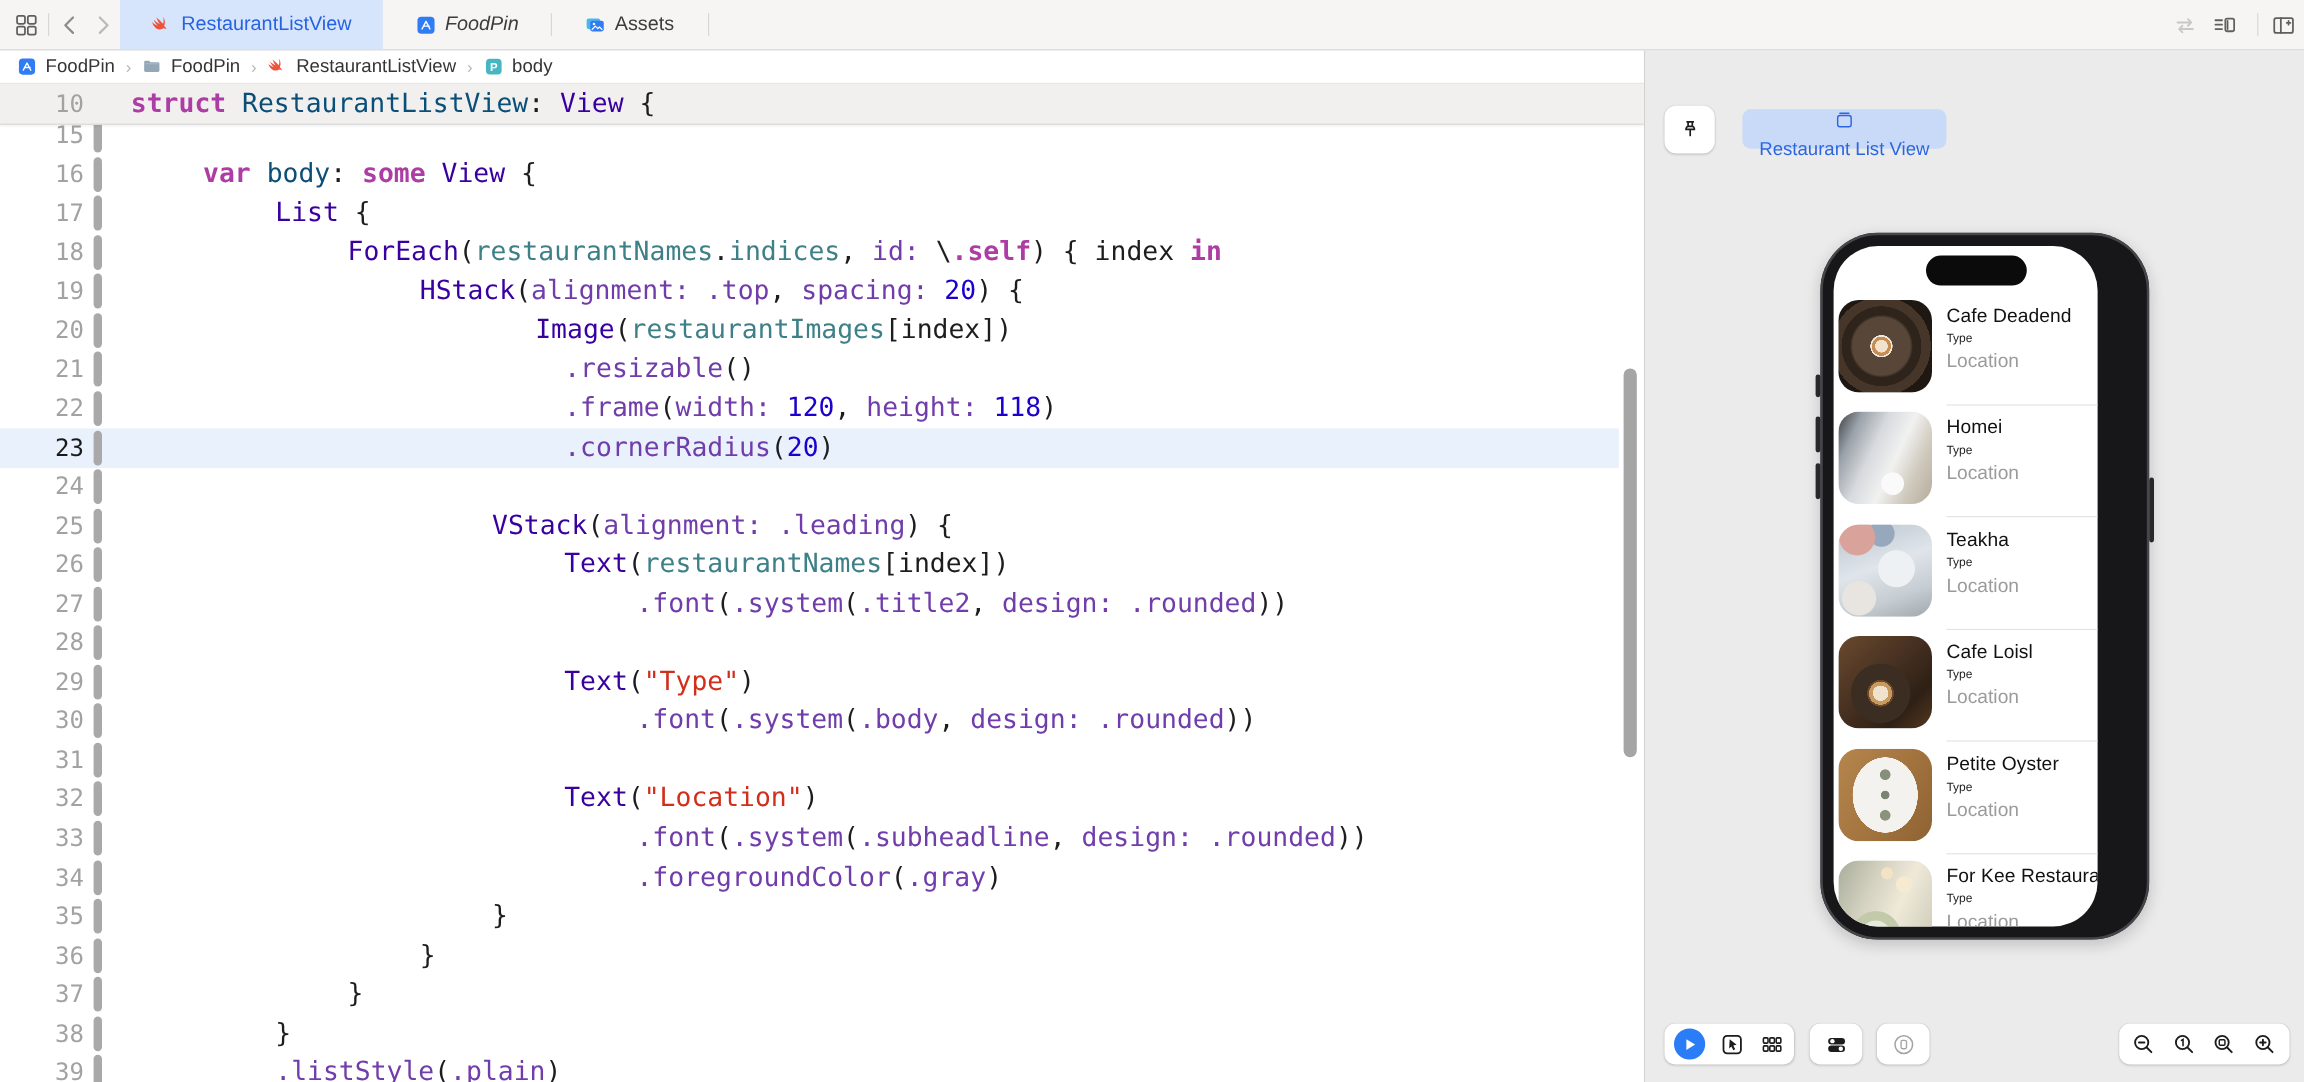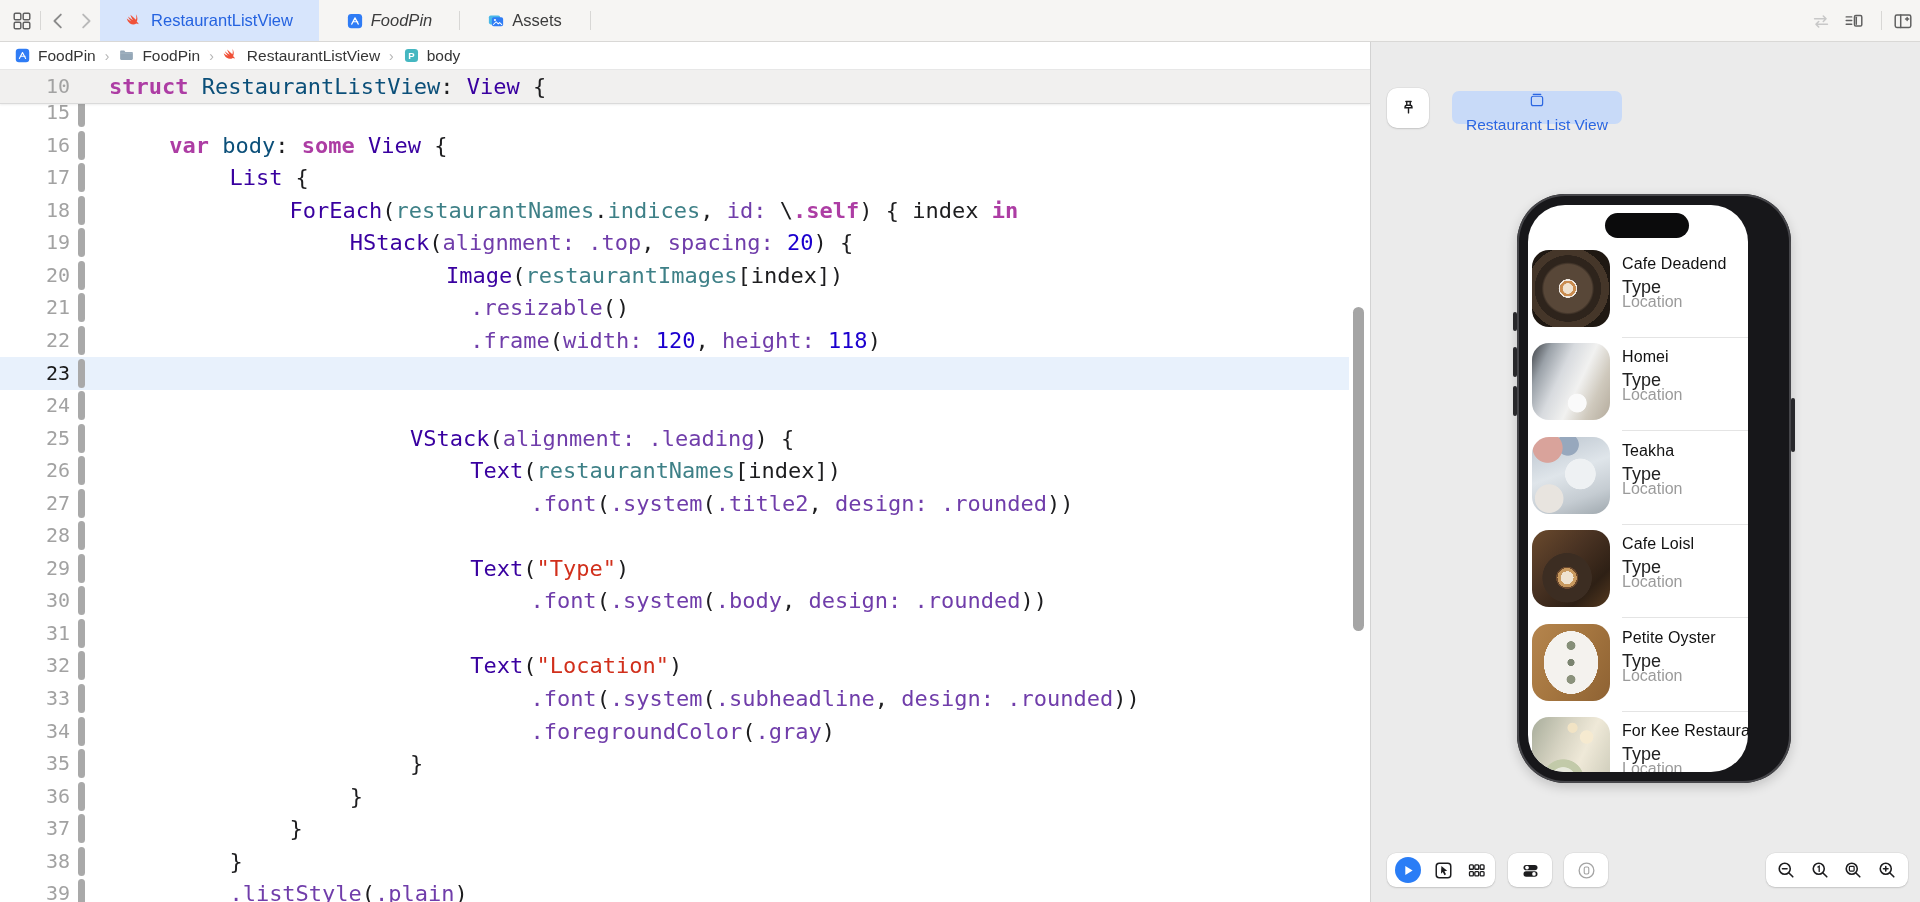--- a/index.html
+++ b/index.html
@@ -56,21 +56,21 @@
   #chip svg{width:18px;height:18px;color:#2b66e2;display:block;}
   
   #phone{left:146px;top:152px;width:274px;height:589px;background:#17171a;border-radius:48px;position:absolute;
          box-shadow:inset 0 0 0 2px #46464a,0 4px 12px rgba(0,0,0,.18);}
   #screen{position:absolute;left:11px;top:11px;width:220px;height:567px;background:#fff;border-radius:37px;overflow:hidden;}
   #island{position:absolute;left:77px;top:8px;width:84px;height:25px;border-radius:13px;background:#0b0b0c;}
   .nub{position:absolute;background:#28282b;border-radius:2px;width:4px;}
   .prow{position:absolute;left:0;width:252px;height:93px;}
   .pimg{position:absolute;left:4px;top:0;width:78px;height:77px;border-radius:17px;}
   .pname{position:absolute;left:94px;top:5px;font-size:16px;color:#111;letter-spacing:.1px;}
-  .ptype{position:absolute;left:94px;top:27px;font-size:18px;color:#222;}
+  .ptype{position:absolute;left:94px;top:27px;font-size:10px;color:#222;}
   .ploc{position:absolute;left:94px;top:43px;font-size:16px;color:#9b9b9b;}
   .psep{position:absolute;left:94px;top:87px;width:158px;height:1px;background:#e4e4e4;}
   
   .i0{background:radial-gradient(circle at 46% 50%,#f0e2cf 0 9%,#c98c50 9.5% 14%,#efe9e2 14% 16%,rgba(0,0,0,0) 16.5%),
       radial-gradient(circle at 46% 50%,#584738 16% 42%,#2e241c 46% 58%,rgba(0,0,0,0) 58.5%),
       radial-gradient(circle at 46% 50%,#453629 58% 72%,#1f1812 72% 100%),#241c15;}
   .i1{background:radial-gradient(circle at 58% 78%,#fafafa 0 12%,rgba(0,0,0,0) 13%),
       linear-gradient(115deg,#3c3f44 0%,#9aa1a8 18%,#d7dade 38%,#f1f1f0 58%,#cfc9bd 78%,#b4ab9c 100%);}
   .i2{background:radial-gradient(circle at 20% 14%,#d9a39b 0 16%,rgba(0,0,0,0) 17%),
       radial-gradient(circle at 46% 10%,#97a8bd 0 13%,rgba(0,0,0,0) 14%),
@@ -256,20 +256,21 @@
         <span class="ct" style="left: 470.2px;"><span class="tk-p">.resizable</span><span class="tk-x">()</span></span>
       </div>
       <div class="cl" style="top: 253.95px;">
         <span class="ln">22</span>
         <div class="chg"></div>
         <span class="ct" style="left: 470.2px;"><span class="tk-p">.frame</span><span class="tk-x">(</span><span class="tk-p">width:</span><span class="tk-x"> </span><span class="tk-n">120</span><span class="tk-x">, </span><span class="tk-p">height:</span><span class="tk-x"> </span><span class="tk-n">118</span><span class="tk-x">)</span></span>
       </div>
       <div class="cl current" style="top: 286.5px;">
         <span class="ln">23</span>
         <div class="chg"></div>
+        <span class="ct" style="left: 470.2px;"><span class="tk-p">.cornerRadius</span><span class="tk-x">(</span><span class="tk-n">20</span><span class="tk-x">)</span></span>
       </div>
       <div class="cl" style="top: 319.05px;">
         <span class="ln">24</span>
         <div class="chg"></div>
         <span class="ct" style="left: 109px;"></span>
       </div>
       <div class="cl" style="top: 351.6px;">
         <span class="ln">25</span>
         <div class="chg"></div>
         <span class="ct" style="left: 410px;"><span class="tk-t">VStack</span><span class="tk-x">(</span><span class="tk-p">alignment:</span><span class="tk-x"> </span><span class="tk-p">.leading</span><span class="tk-x">) {</span></span>

